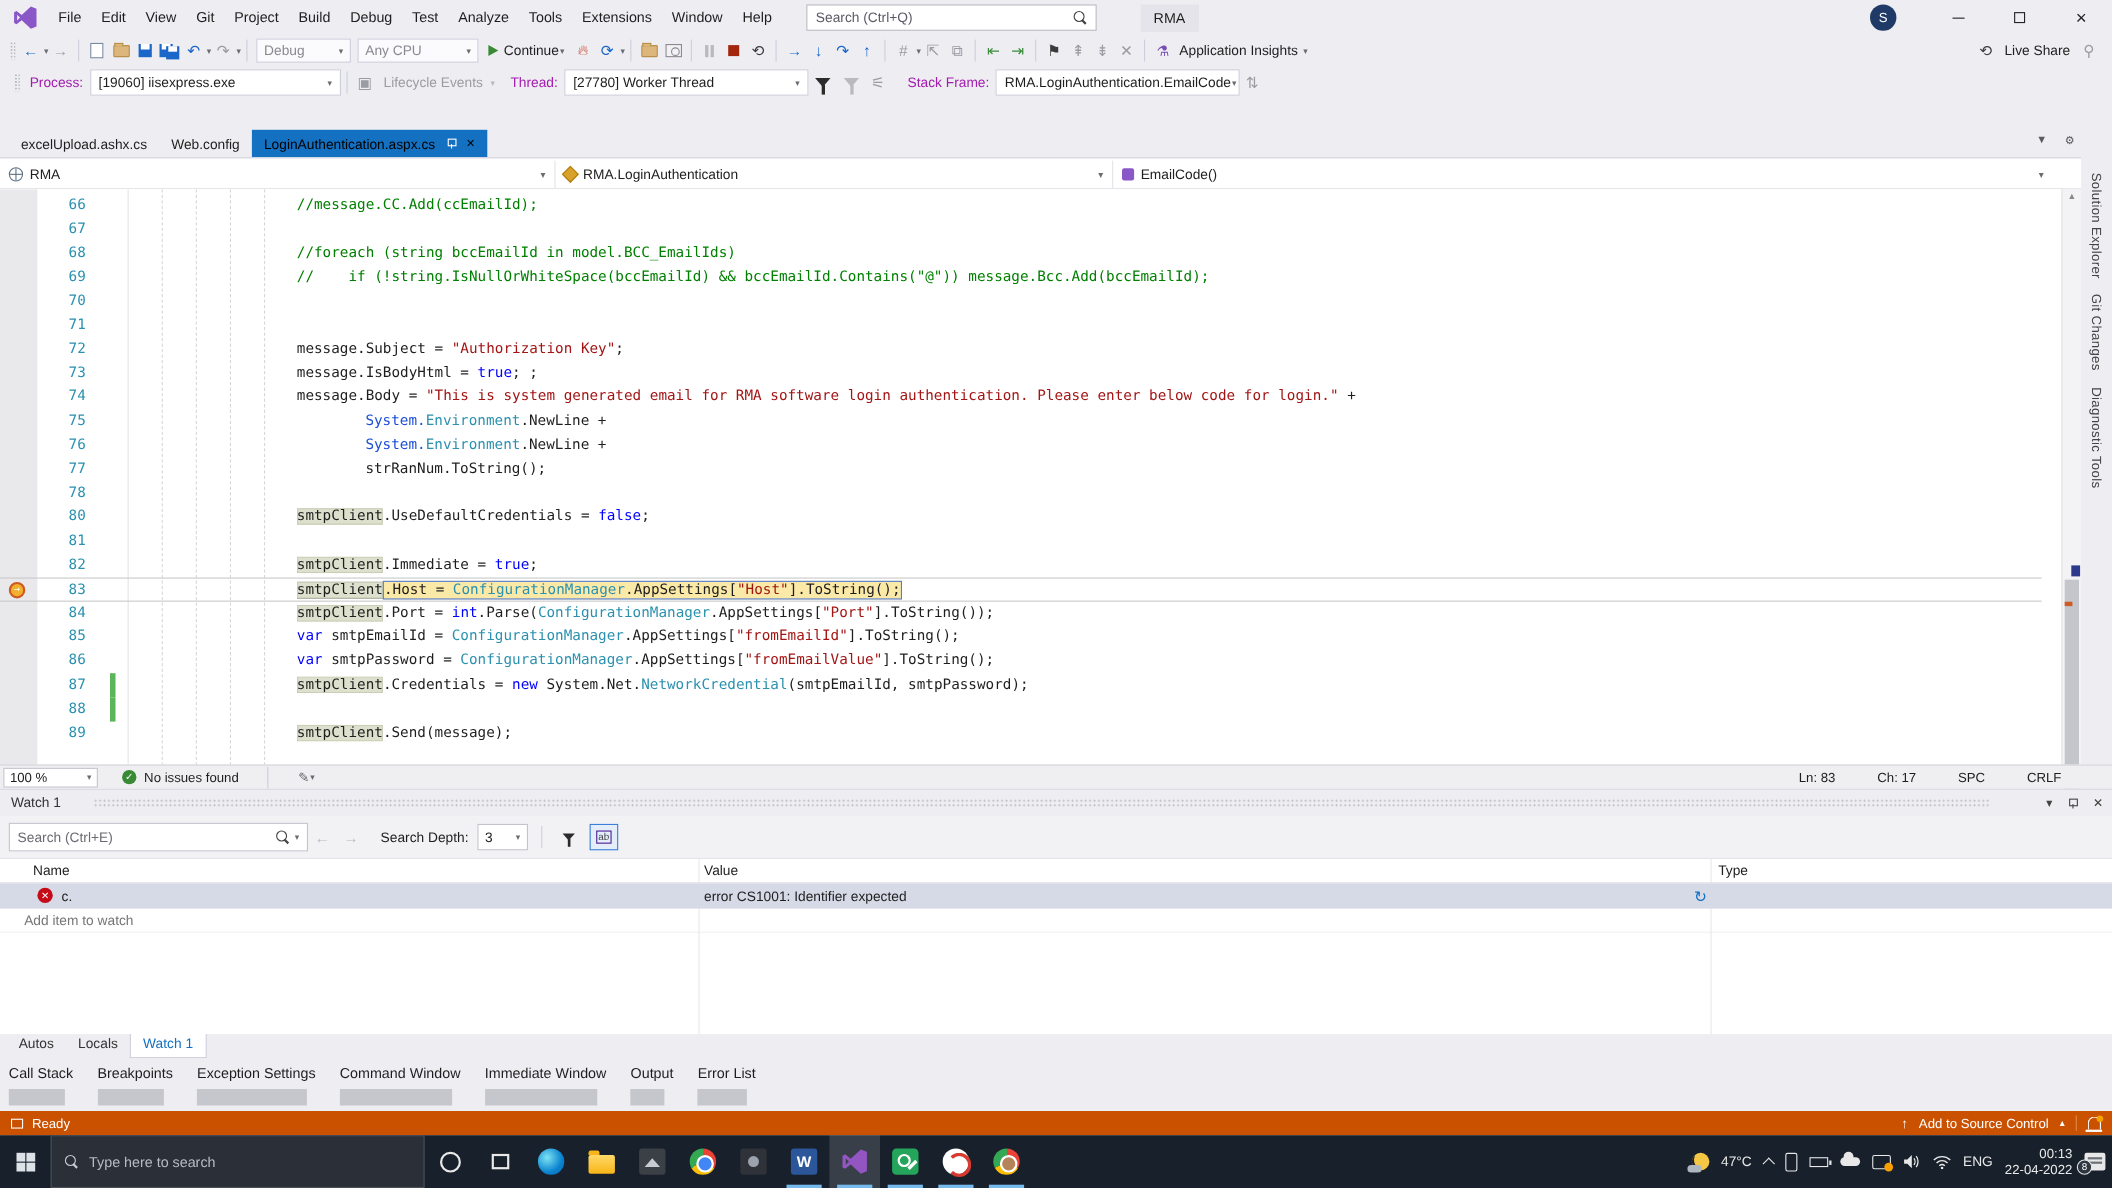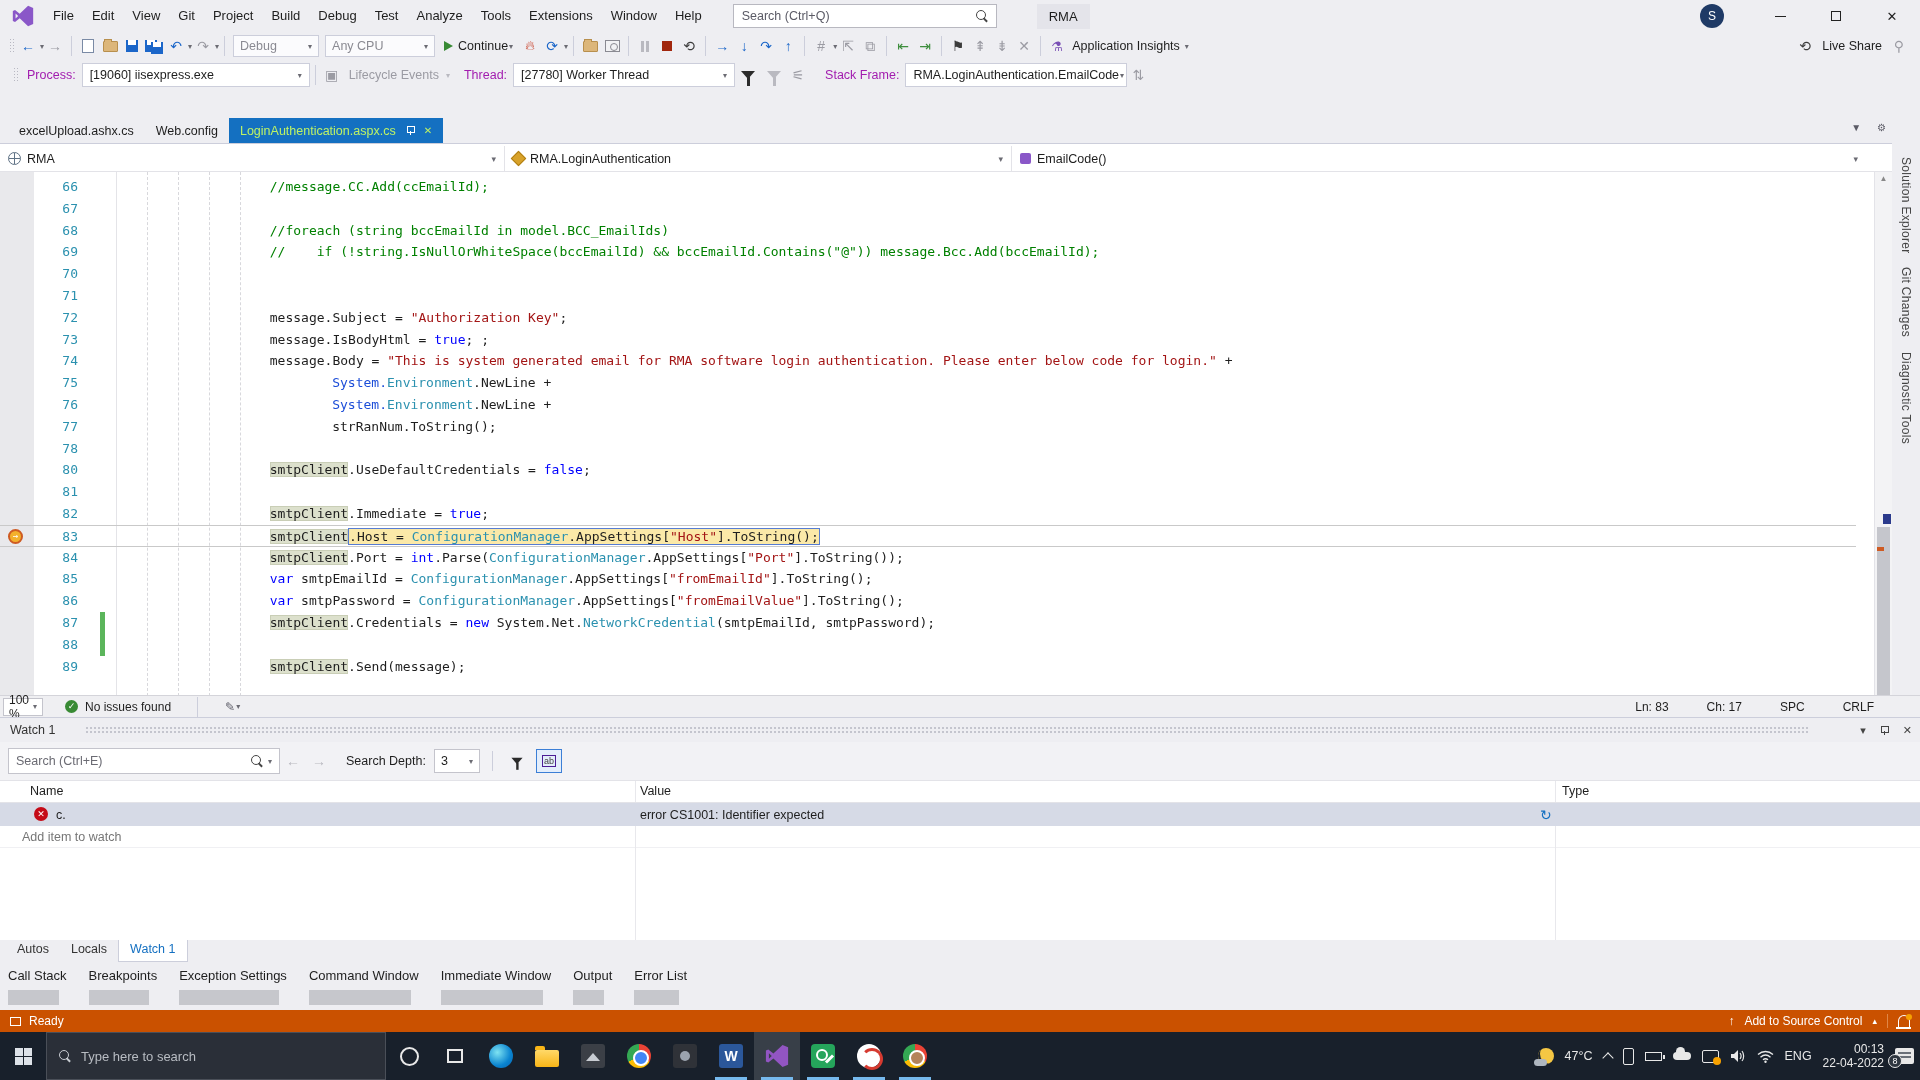--- a/index.html
+++ b/index.html
@@ -57,21 +57,21 @@
   .dbsel{height:24px;border:1px solid #CCCEDB;background:#FFF;display:flex;align-items:center;justify-content:space-between;
          font-size:12.5px;color:#1E1E1E;padding:0 7px}
   .funnel{width:0;height:0;border-left:7px solid transparent;border-right:7px solid transparent;border-top:8px solid #2B2B2B;position:relative;margin:0 6px}
   .funnel::after{content:"";position:absolute;left:-1.5px;top:-2px;width:3px;height:9px;background:#2B2B2B}
   .funnel.gray{border-top-color:#B9B9C0}.funnel.gray::after{background:#B9B9C0}
 
   
   #tabrow{top:118px;height:25px;background:#EEEEF2}
   #tabrow-tabs{display:flex;height:25px;padding-left:8px}
   .tab{display:flex;align-items:center;padding:0 11px;font-size:12.5px;color:#1E1E1E;cursor:default}
-  .tab.active{background:#1470C1;color:#bef264}
+  .tab.active{background:#1470C1;color:#000000}
   .tab .tclose{margin-left:9px;font-size:10px}
   .tab .tpin{margin-left:10px;width:9px;height:9px;position:relative}
   .tab .tpin::before{content:"";position:absolute;left:1px;top:0;width:6px;height:5px;border:1px solid #FFF}
   .tab .tpin::after{content:"";position:absolute;left:4px;top:5px;width:1px;height:4px;background:#FFF}
   #tabrow-icons{position:absolute;right:34px;top:4px;display:flex;gap:16px;color:#5B5B66;font-size:10px}
 
   
   #editorwrap{position:absolute;top:143px;left:0;width:1892px;height:574px;background:#FFF;border-top:1px solid #CCCEDB}
   #navbar{position:absolute;top:2px;left:0;right:0;height:26px;background:#FFF;border-bottom:1px solid #E3E3E8;display:flex}
   .navsec{height:100%;display:flex;align-items:center;border-right:1px solid #E3E3E8;font-size:12.5px;color:#1E1E1E;padding:0 8px;justify-content:space-between}
@@ -102,21 +102,21 @@
             background:#F3B02C;border:2px solid #CE5B23;color:#FFF;font-size:9px;line-height:11px;text-align:center}
   
   #vscroll{position:absolute;right:0;top:28px;width:18px;height:524px;background:#F3F3F5;border-left:1px solid #E3E3E8}
   #vscroll .arr{position:absolute;left:0;width:100%;text-align:center;font-size:8px;color:#888}
   #vscroll .thumb{position:absolute;left:2px;width:13px;background:#C5C6CC}
   #vscroll .mark-blue{position:absolute;right:1px;width:8px;height:10px;background:#2B3A8C}
   #vscroll .mark-or{position:absolute;left:2px;width:7px;height:4px;background:#CE5B23}
 
   
   #codestatus{top:695px;height:22px;background:#EFEFF2;border-top:1px solid #D4D4DA;display:flex;align-items:center;font-size:12px}
-  .zoombox{width:40px;height:18px;border:1px solid #C4C4CC;background:#FFF;margin-left:3px;display:flex;align-items:center;justify-content:space-between;padding:0 5px}
+  .zoombox{width:86px;height:18px;border:1px solid #C4C4CC;background:#FFF;margin-left:3px;display:flex;align-items:center;justify-content:space-between;padding:0 5px}
   .okcirc{width:13px;height:13px;border-radius:50%;background:#388A34;color:#FFF;font-size:9px;line-height:13px;text-align:center;margin:0 7px 0 22px}
   .penico{color:#5B5B66;font-size:12px;margin-left:22px}
   #cs-right{position:absolute;right:46px;display:flex;gap:38px;color:#1E1E1E}
 
   
   #rightbar{position:absolute;top:143px;right:0;width:28px;height:574px;background:#EEEEF2}
   .vtab{writing-mode:vertical-rl;font-size:12px;color:#444;margin:14px 0 14px 7px;letter-spacing:.3px;cursor:default}
 
   
   #watchpanel{top:717px;height:223px;background:#FFF;border-top:1px solid #CCCEDB}

